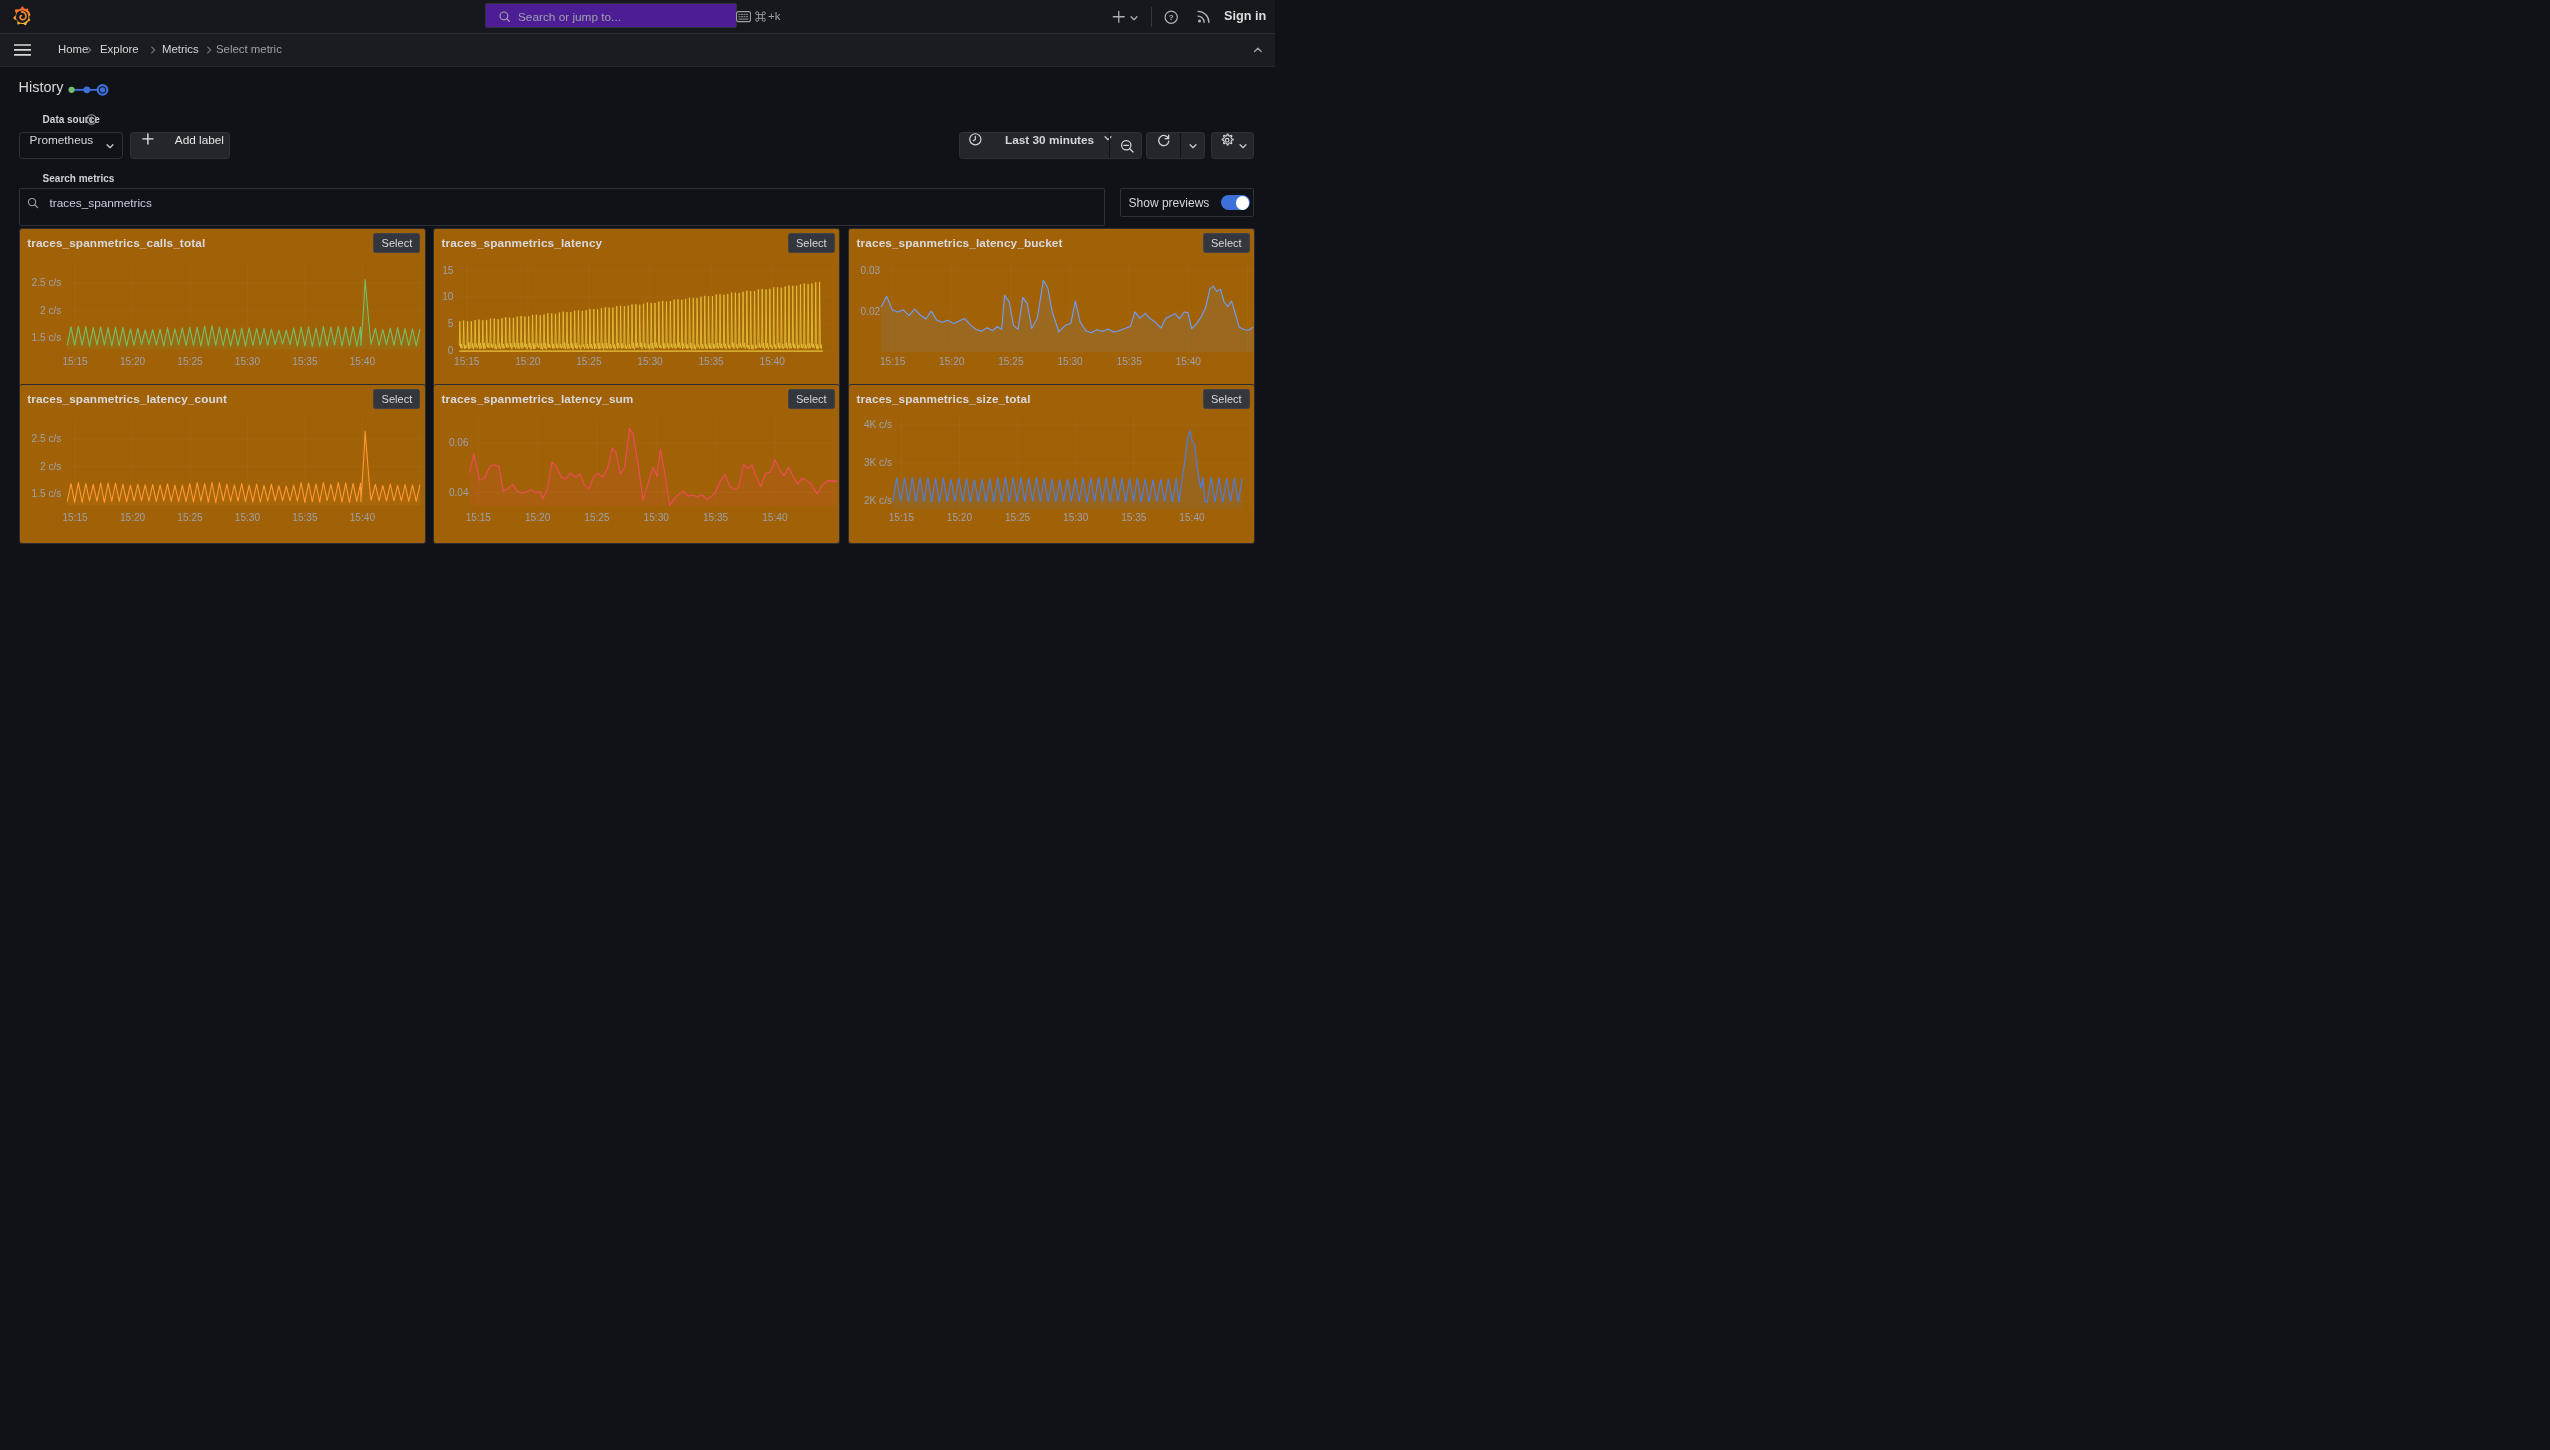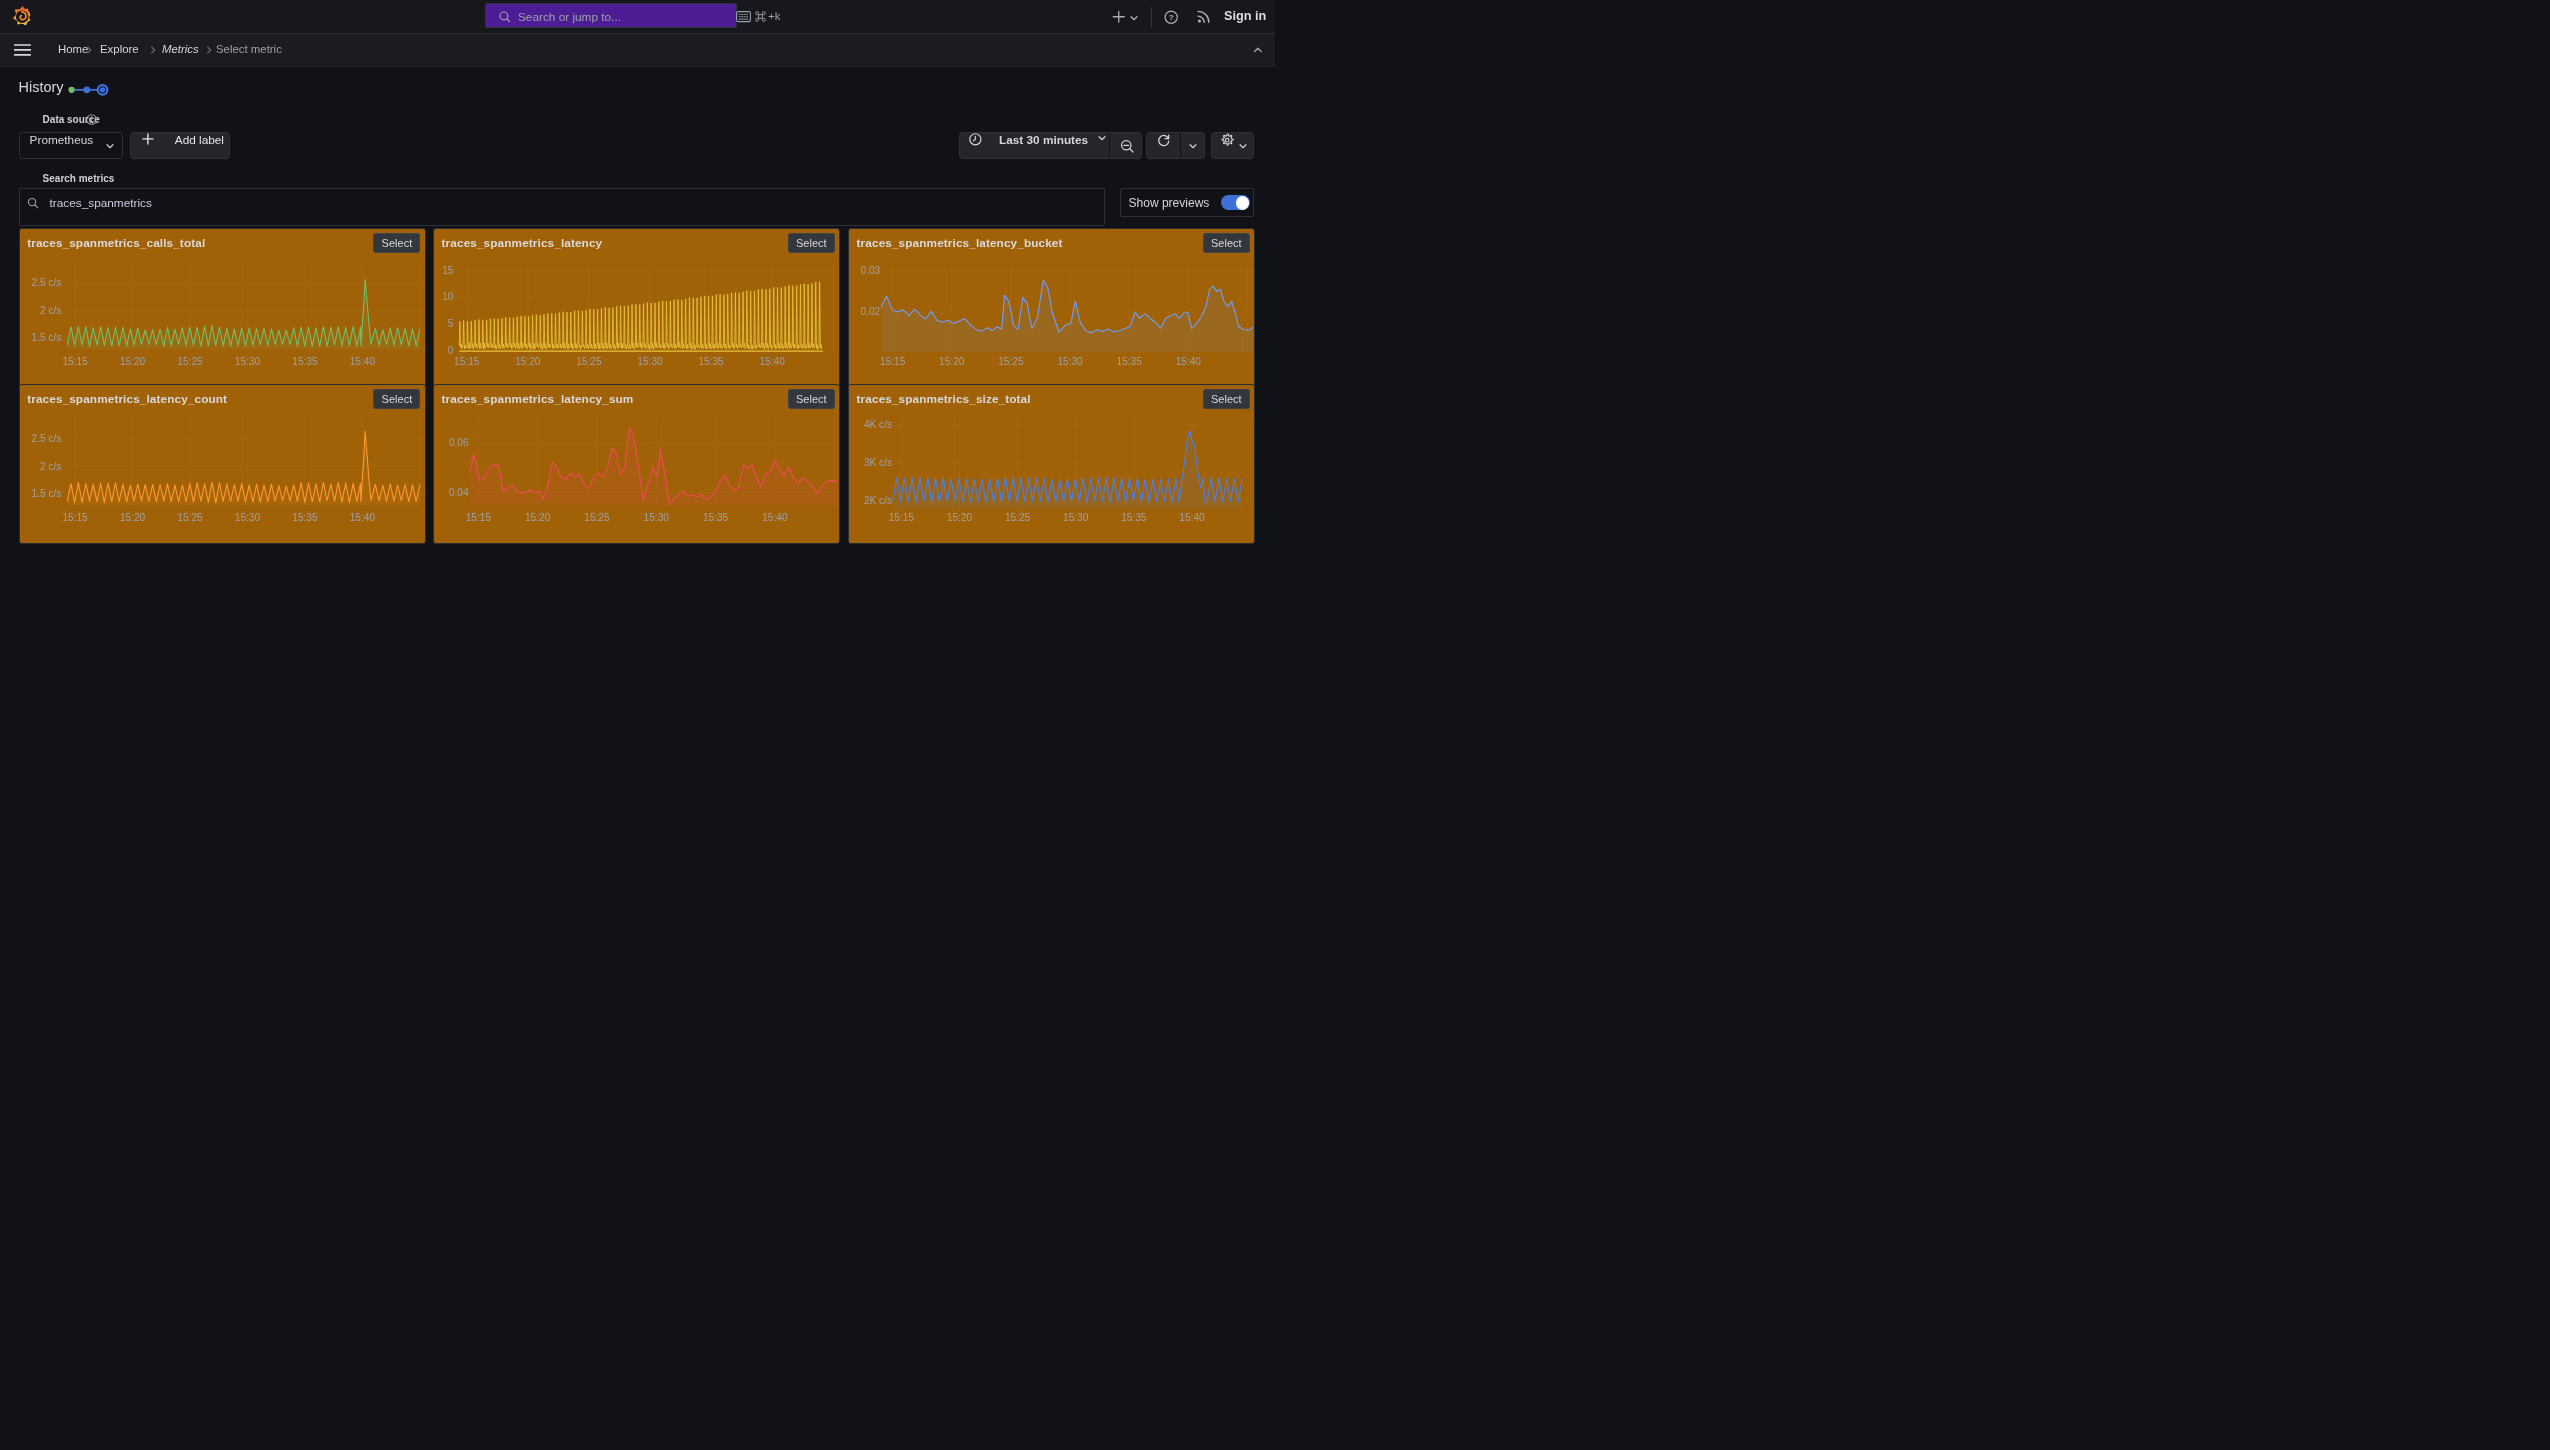--- a/index.html
+++ b/index.html
@@ -77,21 +77,21 @@
       <svg width="10" height="10" viewBox="0 0 12 12" fill="none">
         <path d="M4.5 2.5 L8 6 L4.5 9.5" stroke="#6e7077" stroke-width="1.5" stroke-linecap="round" stroke-linejoin="round"></path>
       </svg>
     </span>
   <span class="abs" style="left:100px;top:9.3px;font-size:11.4px;color:#d6d7db;">Explore</span>
   <span class="abs" style="left:148px;top:11px;">
       <svg width="10" height="10" viewBox="0 0 12 12" fill="none">
         <path d="M4.5 2.5 L8 6 L4.5 9.5" stroke="#6e7077" stroke-width="1.5" stroke-linecap="round" stroke-linejoin="round"></path>
       </svg>
     </span>
-  <span class="abs" style="left:162px;top:9.3px;font-size:11.4px;color:#d6d7db;font-style:italic;">Metrics</span>
+  <span class="abs" style="left:162px;top:9.3px;font-size:11.4px;color:#d6d7db;">Metrics</span>
   <span class="abs" style="left:204px;top:11px;">
       <svg width="10" height="10" viewBox="0 0 12 12" fill="none">
         <path d="M4.5 2.5 L8 6 L4.5 9.5" stroke="#6e7077" stroke-width="1.5" stroke-linecap="round" stroke-linejoin="round"></path>
       </svg>
     </span>
   <span class="abs" style="left:216px;top:9.3px;font-size:11.4px;color:#9da1a9;">Select metric</span>
   <span class="abs" style="left:1252px;top:10px;">
       <svg width="11.8" height="11.8" viewBox="0 0 14 14" fill="none">
         <path d="M3 9 L7 5 L11 9" stroke="#9da1a9" stroke-width="1.6" stroke-linecap="round" stroke-linejoin="round"></path>
       </svg>
@@ -128,21 +128,21 @@
         <path d="M7 1 V13 M1 7 H13" stroke="#e6e7ea" stroke-width="1.6" stroke-linecap="round"></path>
       </svg>
     <span style="margin-left:21px;color:#e6e7ea;">Add label</span>
   </div>
 
   <div class="btn" style="left:959px;top:132px;width:183px;">
     <svg style="margin-left:9.3px" width="12.7" height="12.7" viewBox="0 0 15 15" fill="none">
         <circle cx="7.5" cy="7.5" r="6.6" stroke="#d5d6dc" stroke-width="1.4"></circle>
         <path d="M7.5 4 V7.8 M7.5 7.8 L5.2 9.2" stroke="#d5d6dc" stroke-width="1.4" stroke-linecap="round"></path>
       </svg>
-    <span style="margin-left:17px;font-weight:bold;">Last 30 minutes</span>
+    <span style="margin-left:23px;font-weight:bold;">Last 30 minutes</span>
     <span style="margin-left:9.3px;color:#c6c7cd;">
         <svg width="10" height="10" viewBox="0 0 12 12" fill="none">
           <path d="M2.5 4.5 L6 8 L9.5 4.5" stroke="currentColor" stroke-width="1.6" stroke-linecap="round" stroke-linejoin="round"></path>
         </svg>
       </span>
     <div style="position:absolute;left:149px;top:0;bottom:0;width:0.8px;background:#111217;"></div>
     <svg style="position:absolute;left:160px;top:5.9px" width="15" height="15" viewBox="0 0 18 18" fill="none">
         <circle cx="7.5" cy="7.5" r="5.6" stroke="#d5d6dc" stroke-width="1.5"></circle>
         <path d="M4.7 7.5 H10.3 M11.7 11.7 L15.6 15.6" stroke="#d5d6dc" stroke-width="1.5" stroke-linecap="round"></path>
       </svg>

